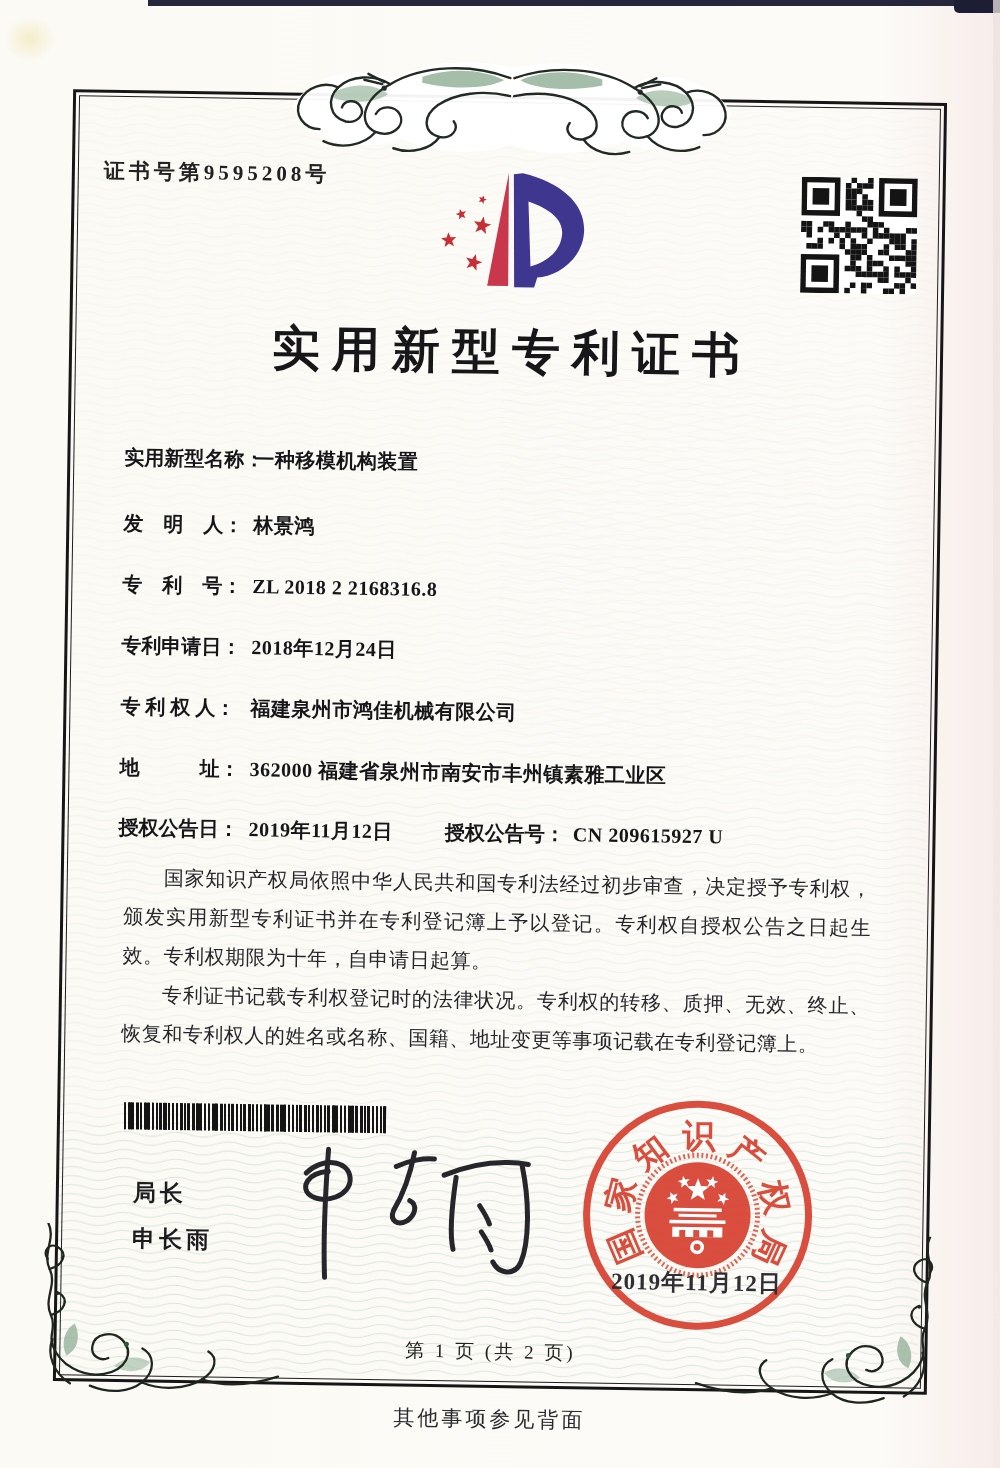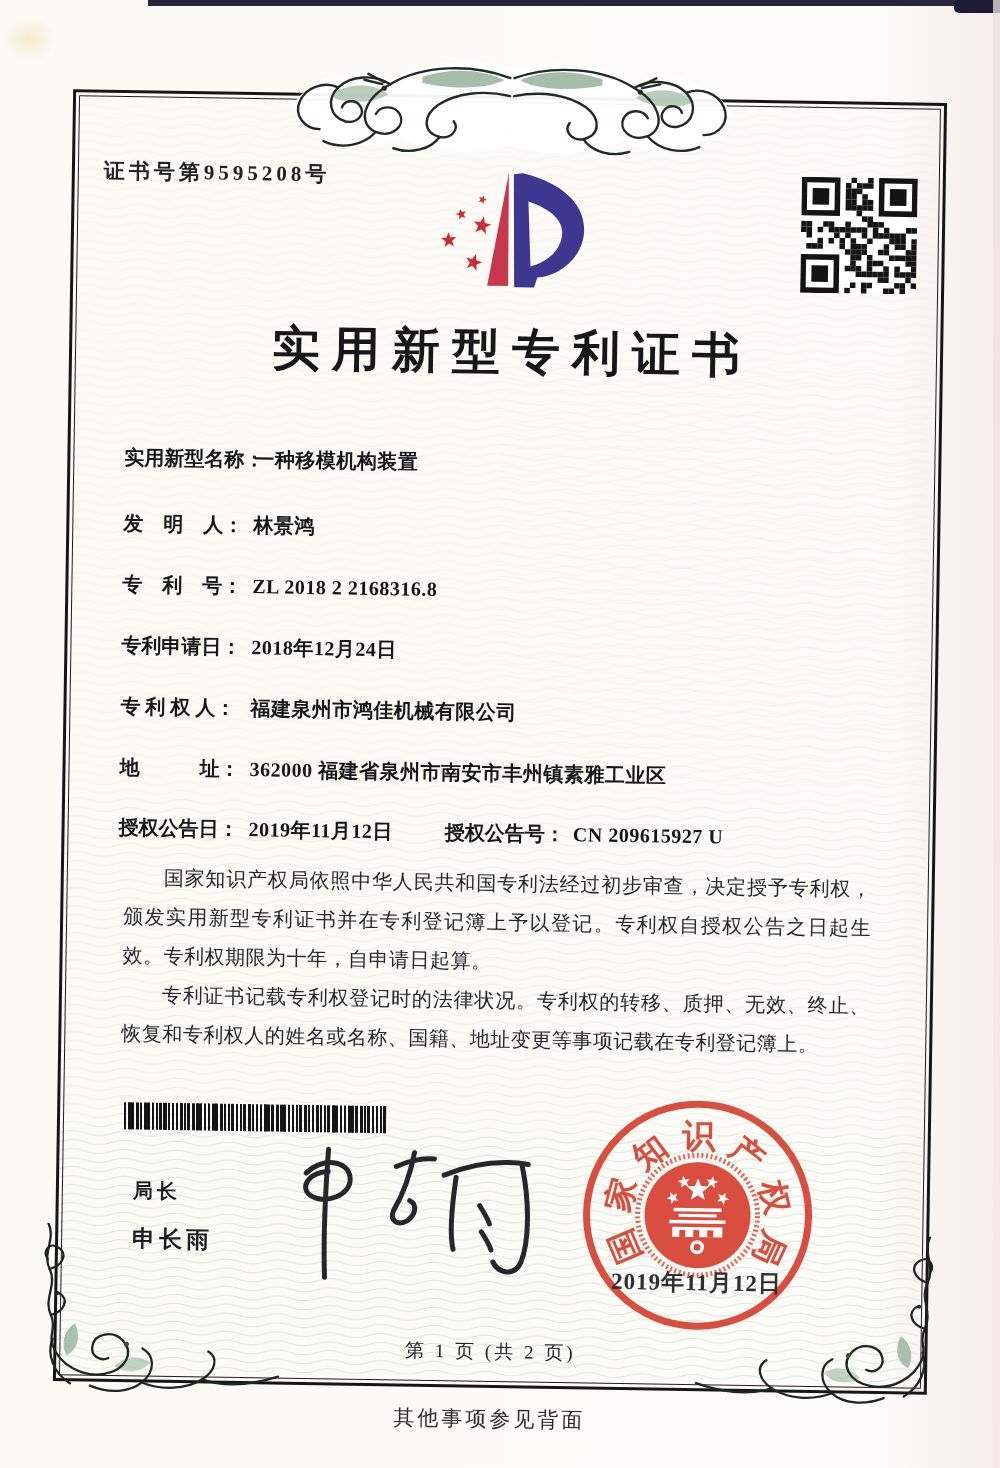--- a/index.html
+++ b/index.html
@@ -31,21 +31,21 @@
   .row .lbl2{display:inline-block;width:128px;margin-left:52px;}
   .paras{position:absolute;left:126px;top:864px;width:748px;font-size:20px;line-height:39px;
     text-align:justify;color:#26262a;letter-spacing:.5px;}
   .paras p{margin:0;text-indent:2em;}
   .barcode{position:absolute;left:130px;top:1108px;width:262px;height:27px;
     background:
       repeating-linear-gradient(90deg,#141414 0 2px,transparent 2px 4px),
       repeating-linear-gradient(90deg,#141414 0 1px,transparent 1px 7px),
       repeating-linear-gradient(90deg,transparent 0 5px,#141414 5px 8px,transparent 8px 17px);
   }
-  .signer-title{position:absolute;left:140px;top:1183px;font-size:20px;font-weight:600;letter-spacing:4px;}
+  .signer-title{position:absolute;left:140px;top:1183px;font-size:23px;font-weight:600;letter-spacing:4px;}
   .signer-name{position:absolute;left:140px;top:1229px;font-size:23px;font-weight:600;letter-spacing:4px;}
   .signature{position:absolute;left:283px;top:1146px;z-index:5;}
   .seal{position:absolute;left:580px;top:1087px;z-index:5;opacity:.93;mix-blend-mode:multiply;}
   .seal-date{position:absolute;left:598px;top:1264px;width:214px;text-align:center;z-index:6;
     font-size:23px;font-weight:600;letter-spacing:1px;color:#2e2e33;}
   .page-indicator{position:absolute;left:0;top:1339px;width:100%;text-align:center;font-size:19px;letter-spacing:3px;color:#222;}
   .back-note{position:absolute;left:0;top:1405px;width:100%;text-align:center;font-size:21px;letter-spacing:3px;color:#2a2a2e;}
   .qr{position:absolute;left:793px;top:172px;}
   .logo{position:absolute;left:430px;top:158px;}
 </style>

